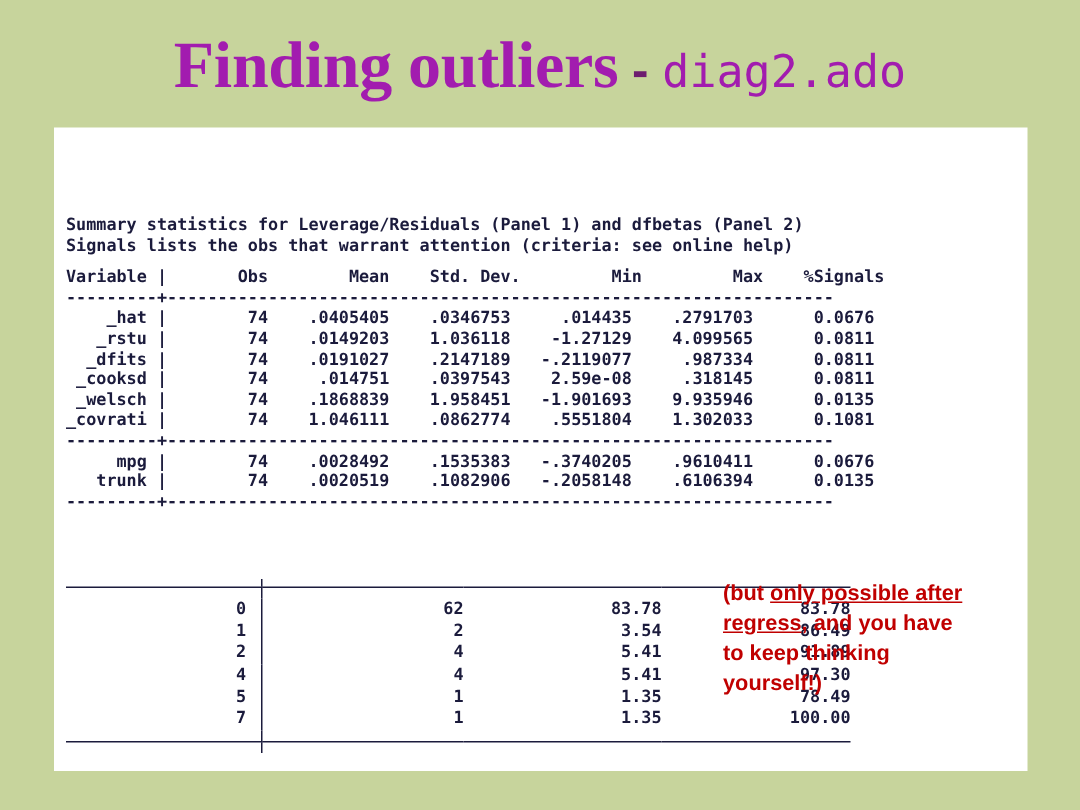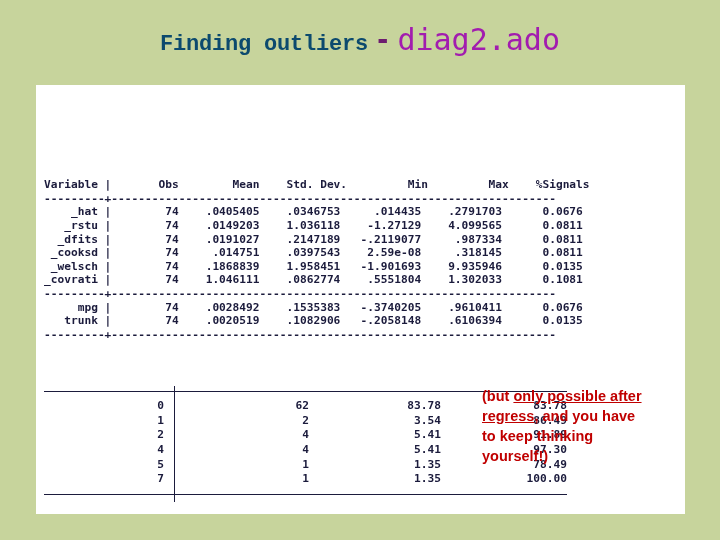--- a/index.html
+++ b/index.html
@@ -20,24 +20,24 @@
   #slide-title {
     position: absolute;
     left: 0;
     top: 22px;
     width: 720px;
     text-align: center;
     white-space: nowrap;
     line-height: 1;
   }
   #slide-title .t-main {
-    font-family: Liberation Mono, monospace;
-    font-weight: bold;
-    font-size: 22px;
-    color: #0c4a6e;
+    font-family: Liberation Serif, serif;
+    font-weight: bold;
+    font-size: 44px;
+    color: #a21caf;
     letter-spacing: -0.2px;
   }
   #slide-title .t-dash {
     font-family: "Liberation Sans", sans-serif;
     font-weight: bold;
     font-size: 33px;
     color: #6d1c6f;
   }
   #slide-title .t-mono {
     font-family: "DejaVu Sans Mono", monospace;
@@ -151,20 +151,22 @@
 </head>
 <body>
 
 <div id="slide-title">
   <span class="t-main">Finding outliers</span><span class="t-dash"> - </span><span class="t-mono">diag2.ado</span>
 </div>
 
 <div id="console-panel">
 
 
+  <pre class="console-text block-summary">Summary statistics for Leverage/Residuals (Panel 1) and dfbetas (Panel 2)
+Signals lists the obs that warrant attention (criteria: see online help)</pre>
 
   <pre class="console-text block-panel1">Variable |       Obs        Mean    Std. Dev.         Min         Max    %Signals
 ---------+------------------------------------------------------------------
     _hat |        74    .0405405    .0346753     .014435    .2791703      0.0676
    _rstu |        74    .0149203    1.036118    -1.27129    4.099565      0.0811
   _dfits |        74    .0191027    .2147189   -.2119077     .987334      0.0811
  _cooksd |        74     .014751    .0397543    2.59e-08     .318145      0.0811
  _welsch |        74    .1868839    1.958451   -1.901693    9.935946      0.0135
 _covrati |        74    1.046111    .0862774    .5551804    1.302033      0.1081
 ---------+------------------------------------------------------------------

